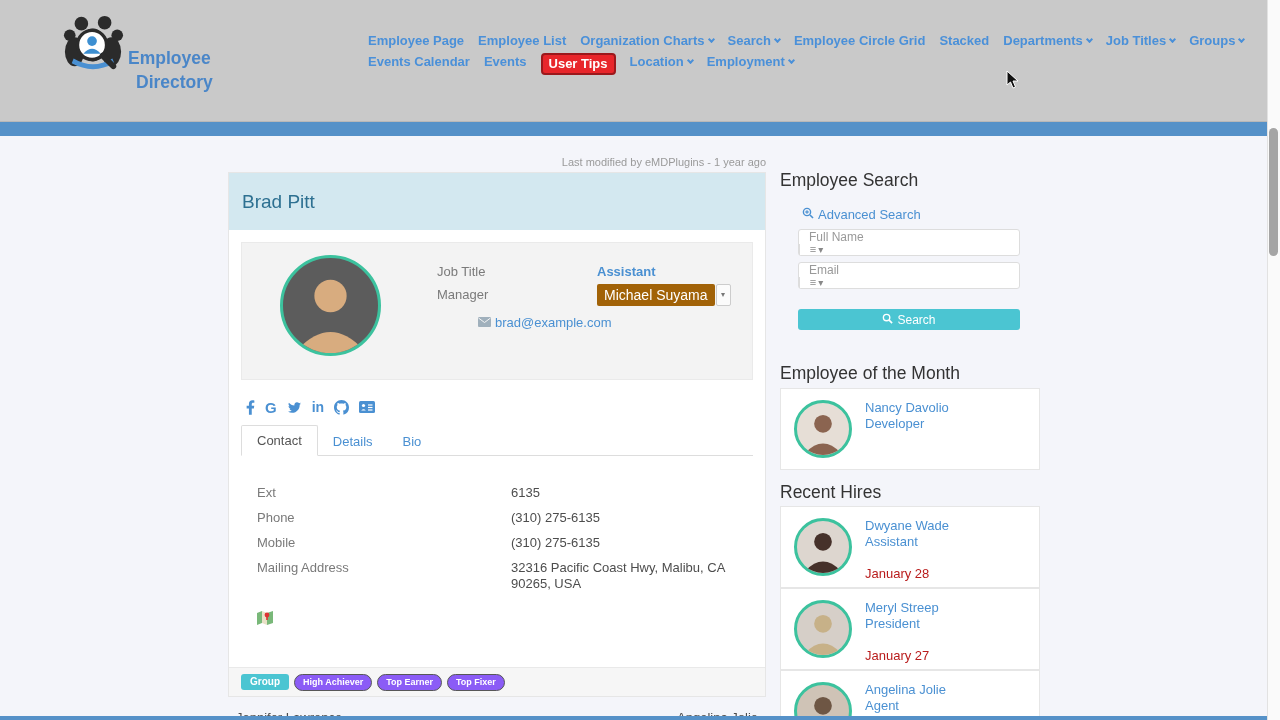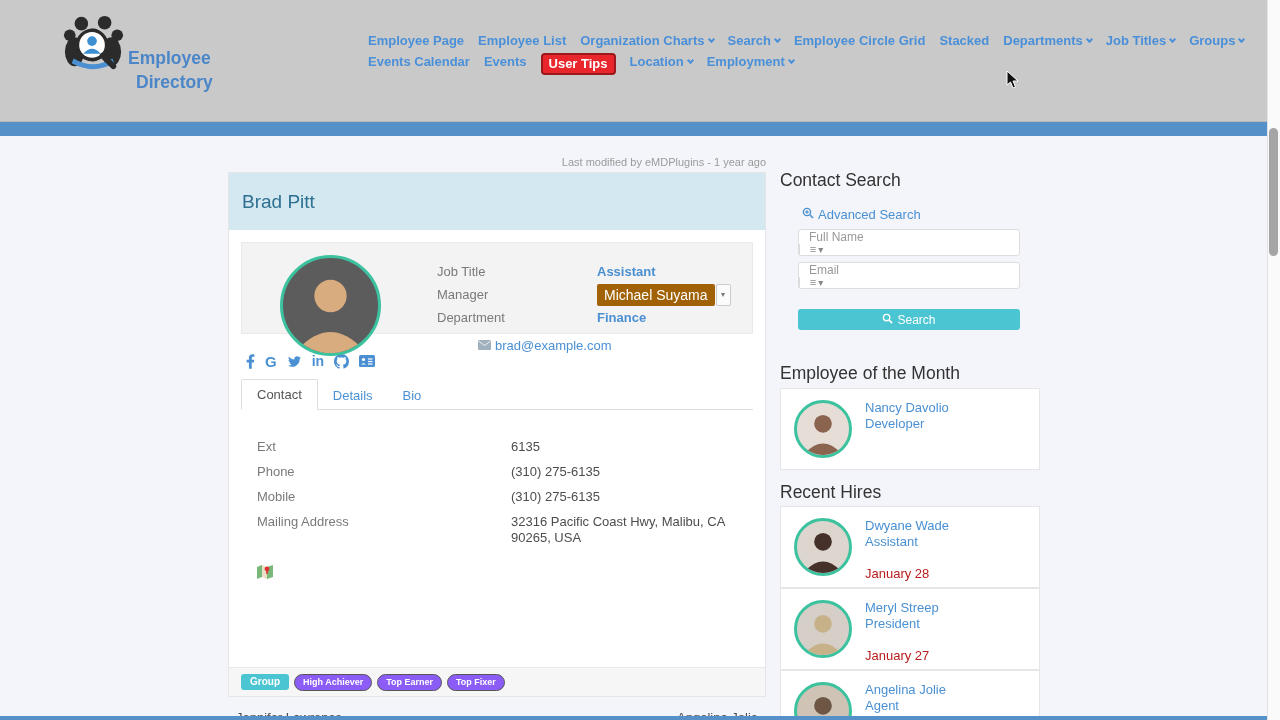--- a/index.html
+++ b/index.html
@@ -23,21 +23,21 @@
 
   
   .cursor { position:absolute; left:1006px; top:70px; z-index:60; }
 
   
   .last-modified { position:absolute; left:228px; top:156px; width:538px; text-align:right; font-size:11px; color:#9a9a9a; }
   .card { position:absolute; left:228px; top:172px; width:538px; height:525px; background:#fff; border:1px solid #e6e6e6; }
   .card-header { height:57px; background:#d3e8f0; display:flex; align-items:center; padding-left:13px; }
   .profile-name { font-size:19px; color:#2d7091; font-weight:400; }
 
-  .info-box { margin:12px; height:92px; background:#f3f3f3; border:1px solid #eaeaea; position:relative; }
+  .info-box { margin:12px; height:138px; background:#f3f3f3; border:1px solid #eaeaea; position:relative; }
   .avatar { border-radius:50%; border:3px solid #3cc29e; overflow:hidden; background:#ddd; }
   .avatar svg { display:block; }
   .avatar-lg { position:absolute; left:38px; top:12px; width:101px; height:101px; }
 
   .fields { position:absolute; left:195px; top:17px; width:320px; }
   .field-row { display:flex; align-items:center; height:23px; }
   .field-label { width:160px; color:#7a7a7a; font-size:13px; }
   .field-link { color:#4a90d2; font-size:13px; font-weight:600; cursor:pointer; }
   .mgr-select { display:inline-flex; align-items:stretch; }
   .mgr-pill { background:#a16207; color:#fff; font-size:14px; padding:3px 7px; border-radius:2px; }
@@ -170,24 +170,20 @@
             <span class="field-label">Job Title</span>
             <span class="field-link">Assistant</span>
           </div>
           <div class="field-row">
             <span class="field-label">Manager</span>
             <span class="mgr-select">
               <span class="mgr-pill">Michael Suyama</span>
               <span class="mgr-btn">▾</span>
             </span>
           </div>
-          <div class="field-row">
-            <span class="field-label">Department</span>
-            <span class="field-link">Finance</span>
-          </div>
           <div class="email-row">
             <span><svg width="13" height="10" viewBox="0 0 13 10">
                 <rect width="13" height="10" rx="1" fill="#a0b0bc"></rect>
                 <path d="M0.5 1 L6.5 5.5 L12.5 1" stroke="#f3f3f3" stroke-width="1" fill="none"></path>
               </svg></span>
             <span class="email-link">brad@example.com</span>
           </div>
         </div>
     </div>
 
@@ -267,21 +263,21 @@
         <span class="tag gray">Top Fixer</span>
       </div>
   </div>
 
   <div class="pager">
     <span>‹ Jennifer Lawrence</span>
     <span>Angelina Jolie ›</span>
   </div>
 
   <div class="sidebar">
-    <div class="side-title">Contact Search</div>
+    <div class="side-title">Employee Search</div>
 
     <div class="adv-link">
       <span>
         <svg width="12" height="12" viewBox="0 0 12 12">
             <circle cx="5" cy="5" r="3.6" fill="none" stroke="#4a90d2" stroke-width="1.4"></circle>
             <line x1="8" y1="8" x2="11" y2="11" stroke="#4a90d2" stroke-width="1.6"></line>
             <line x1="3.2" y1="5" x2="6.8" y2="5" stroke="#4a90d2" stroke-width="1.2"></line>
             <line x1="5" y1="3.2" x2="5" y2="6.8" stroke="#4a90d2" stroke-width="1.2"></line>
           </svg>
       </span>

